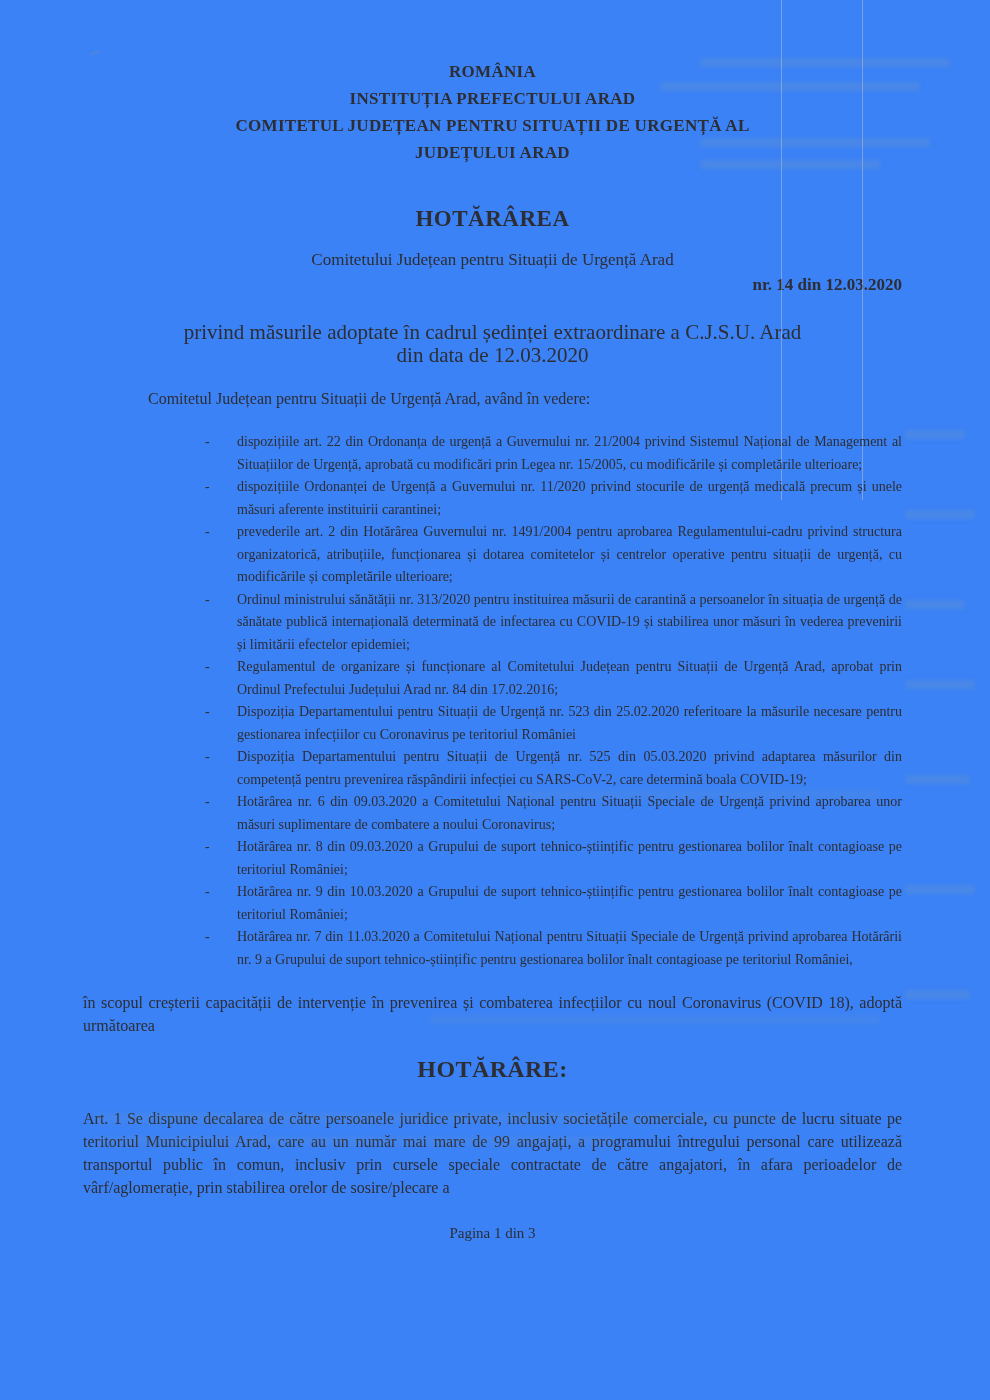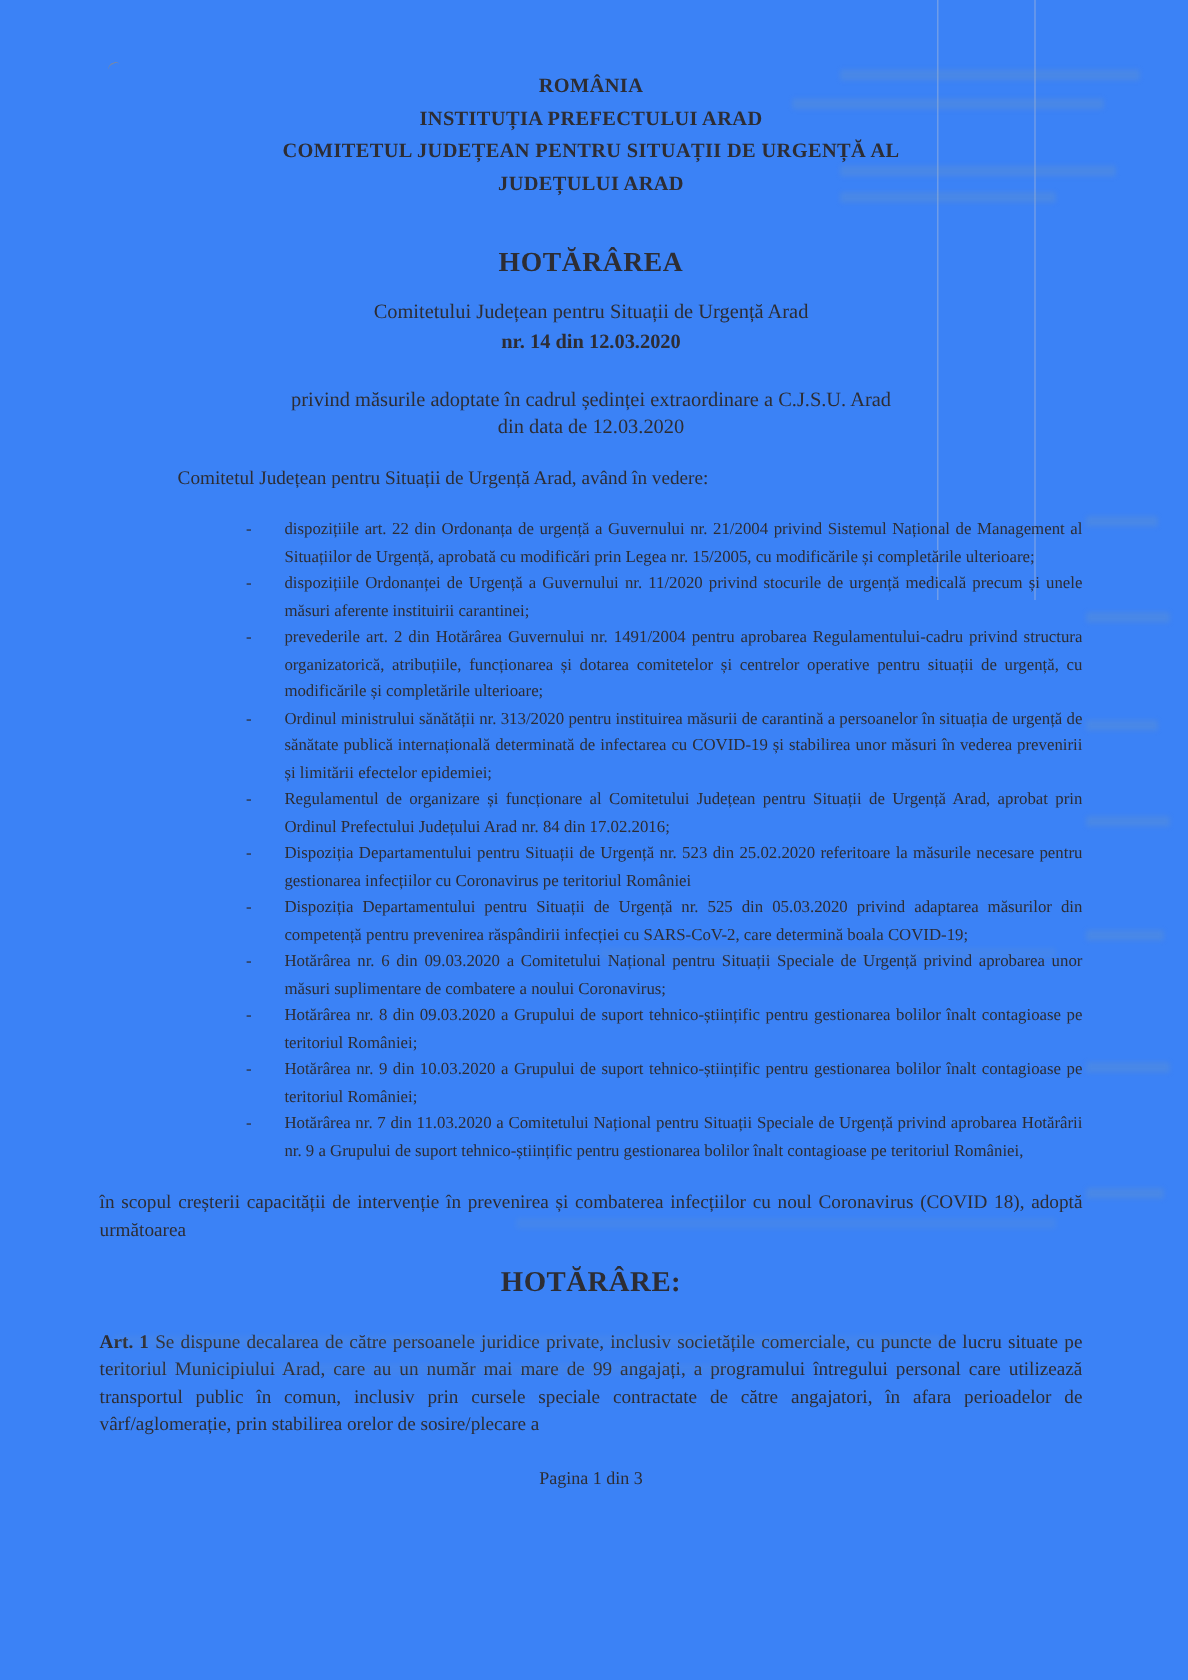--- a/index.html
+++ b/index.html
@@ -35,23 +35,23 @@
     filter: blur(2px);
     border-radius: 2px;
     height: 9px;
   }
   
   .header { text-align: center; font-weight: bold; font-size: 17px; line-height: 27px; letter-spacing: .3px; }
   
   .title-block { text-align: center; margin-top: 38px; }
   .title-main { font-size: 23px; font-weight: bold; line-height: 30px; margin: 12px; letter-spacing: .5px; }
   .title-issuer { font-size: 17px; font-weight: normal; line-height: 27px; }
-  .title-number { font-size: 17px; font-weight: bold; line-height: 23px; }
+  .title-number { font-size: 17px; font-weight: bold; line-height: 23px; text-align: right; }
   
-  .subject { text-align: center; margin-top: 25px; font-size: 17px; line-height: 23px; }
+  .subject { text-align: center; margin-top: 25px; font-size: 21px; line-height: 23px; }
   
   .intro { margin: 20px 0 0 0; font-size: 16px; line-height: 23px; text-indent: 65px; }
   
   .considerations { list-style: none; margin: 21px 0 0 0; padding: 0 0 0 122px; }
   .considerations li {
     position: relative;
     font-size: 14px;
     line-height: 22.5px;
     text-align: justify;
     padding-left: 32px;
@@ -62,21 +62,21 @@
     position: absolute;
     left: 0;
     top: 0;
   }
   
   .purpose { margin: 20px 0 0 0; font-size: 16px; line-height: 23px; text-align: justify; }
   
   .decision-heading { margin-top: 20px; text-align: center; font-weight: bold; font-size: 24px; line-height: 24px; letter-spacing: .4px; }
   
   .article { margin: 26px 0 0 0; font-size: 16px; line-height: 23px; text-align: justify; }
-  .article .art-label { font-weight: bold; }
+  .article .art-label { font-weight: normal; }
   
   .footer { margin-top: 26px; text-align: center; font-size: 15px; }
 </style>
 </head>
 <body>
 
 <div class="page">
 
   <div class="artifact pen-mark"></div>
   <div class="artifact fold-line a"></div>

